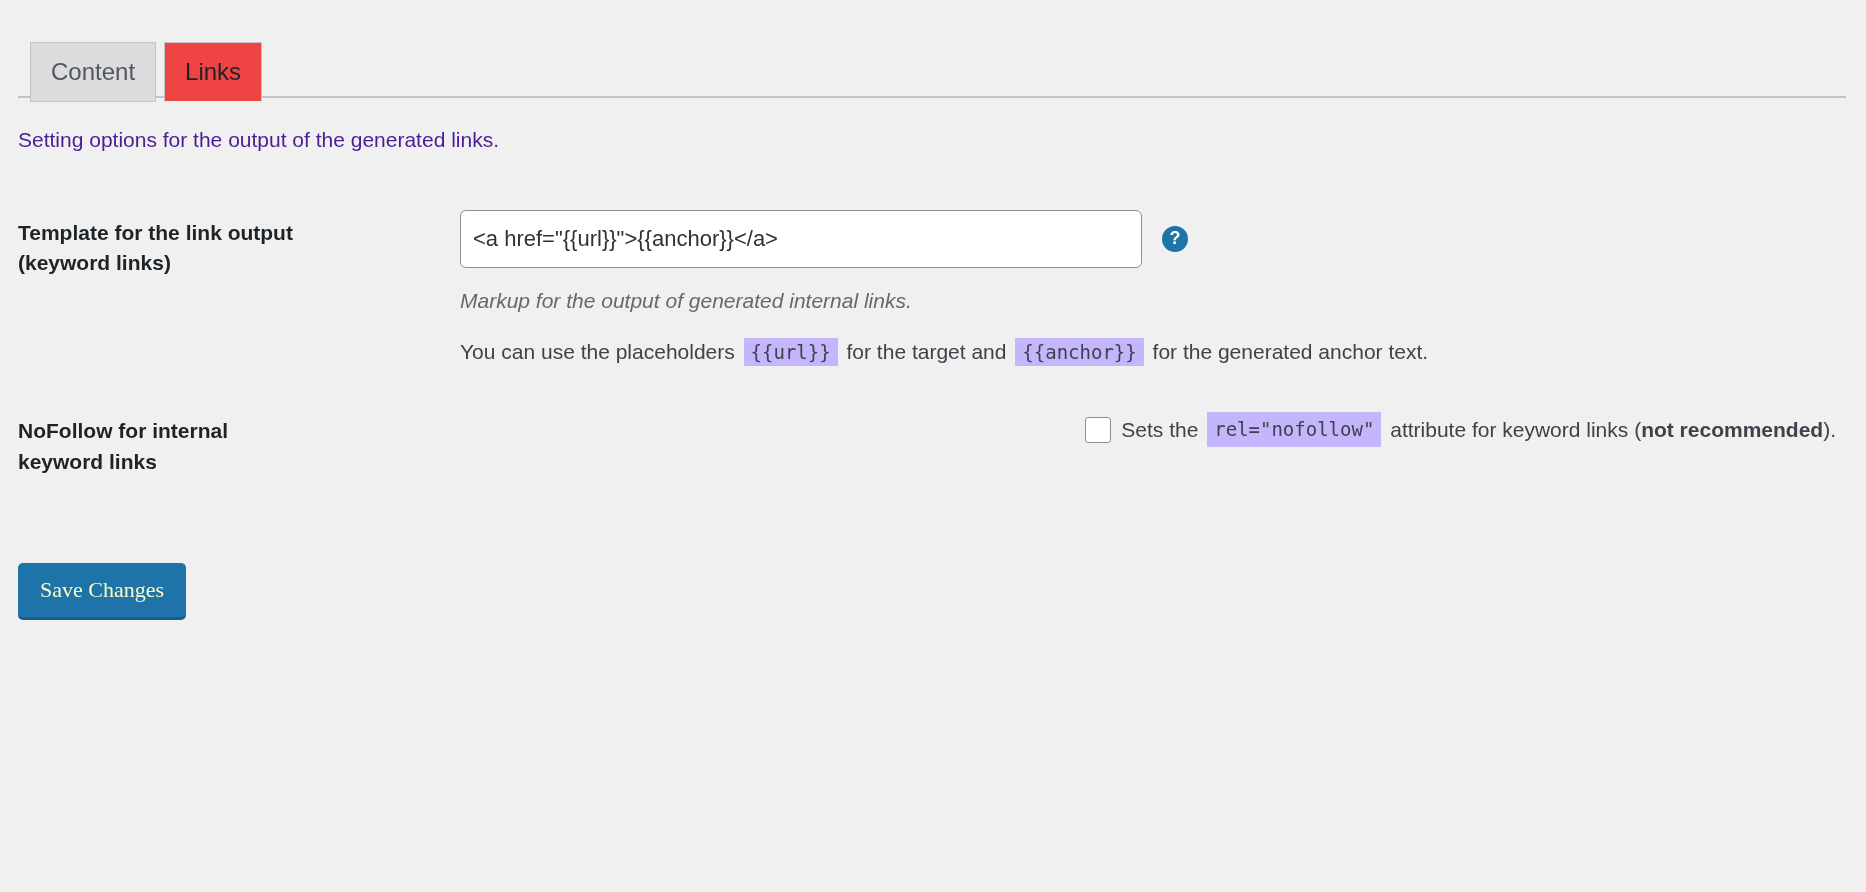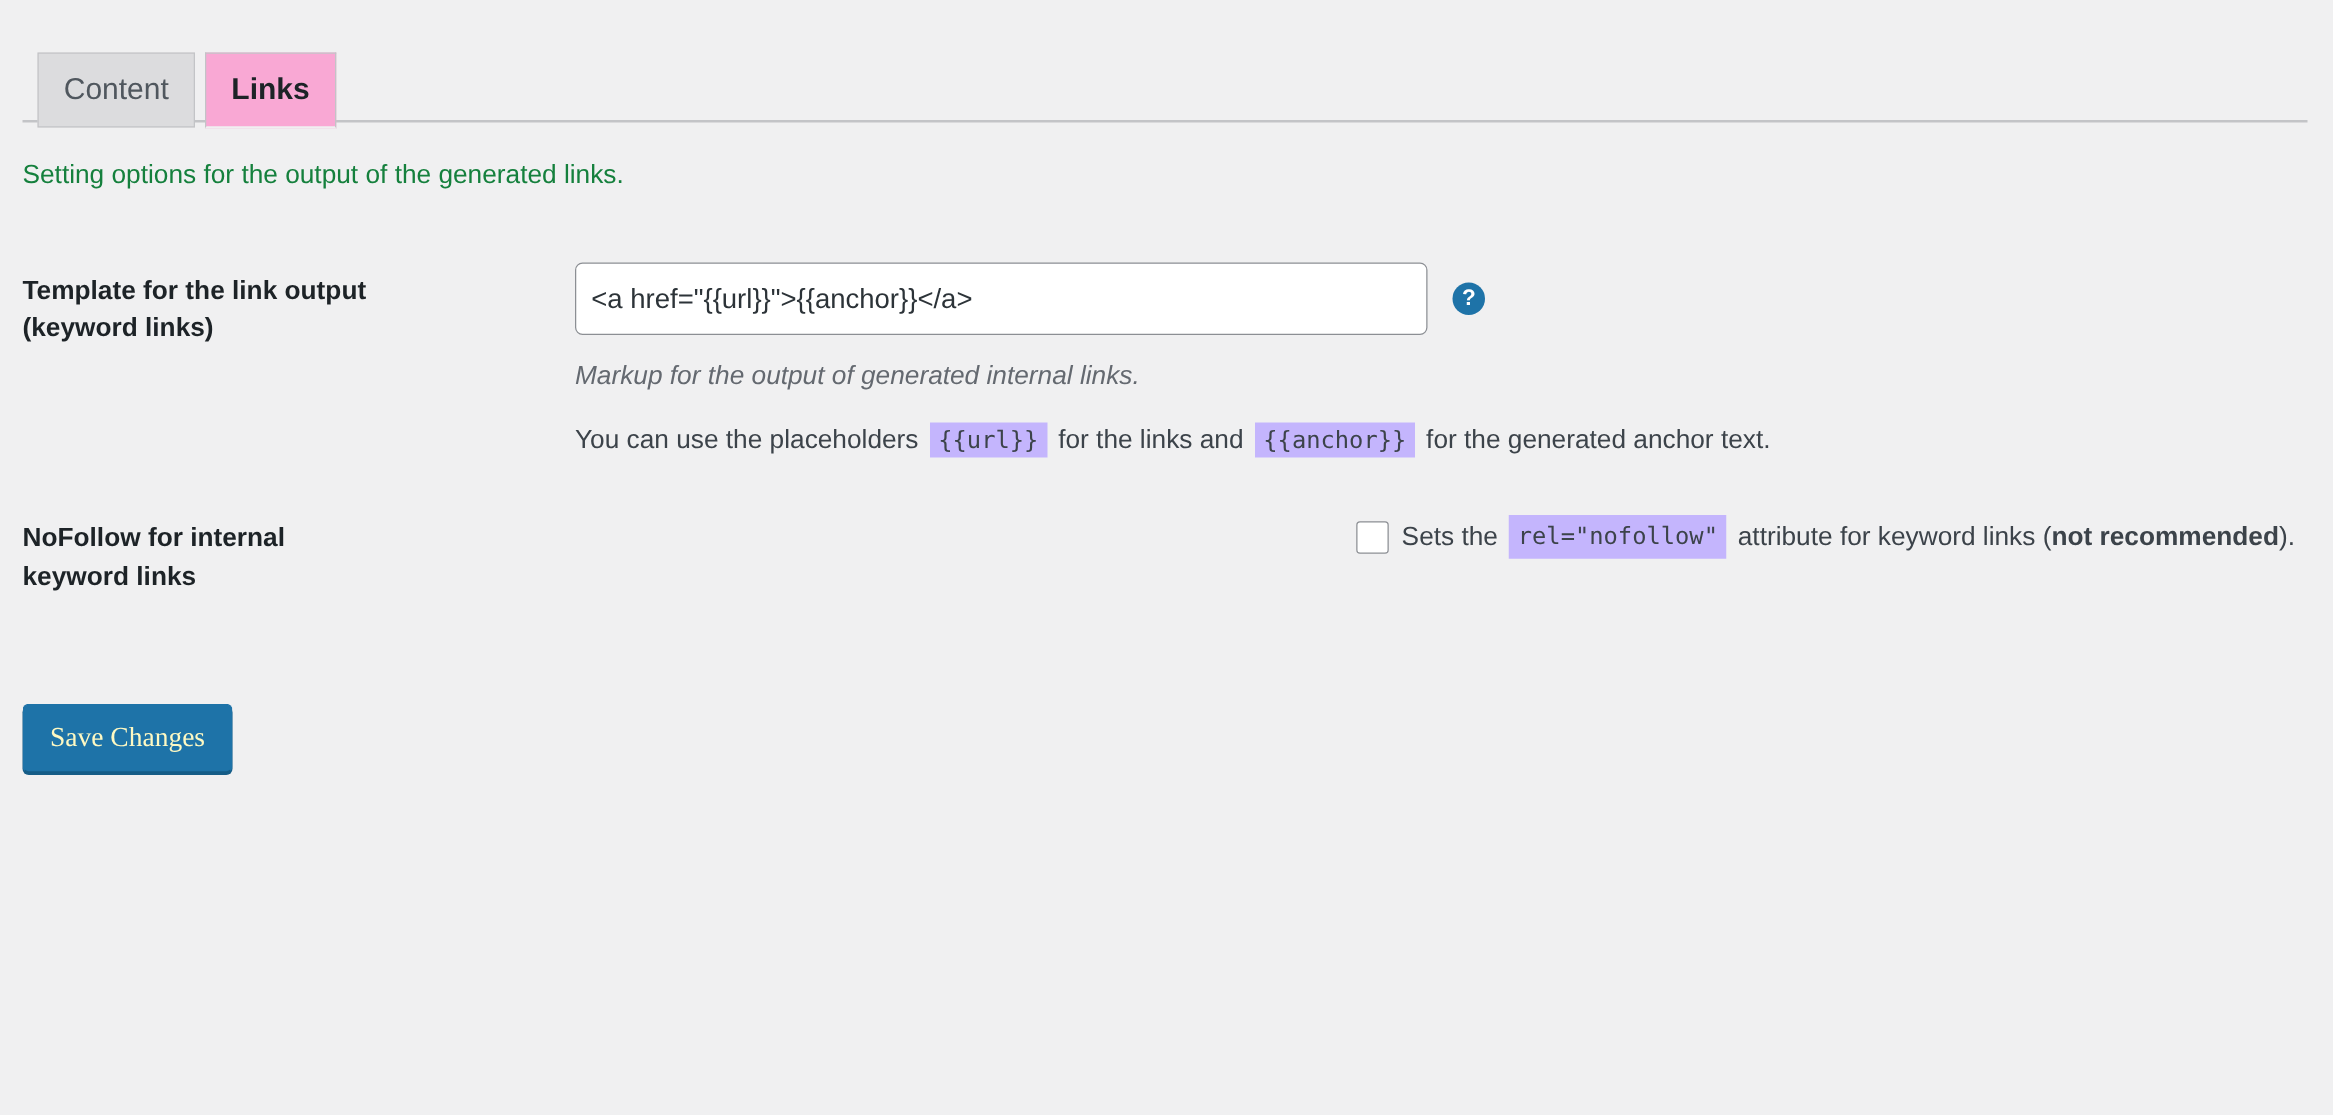--- a/index.html
+++ b/index.html
@@ -54,38 +54,38 @@
     background: #dcdcde;
     color: #50575e;
     border: 1px solid #c3c4c7;
     border-bottom: 1px solid #c3c4c7;
     text-decoration: none;
     box-sizing: border-box;
     vertical-align: top;
     cursor: pointer;
   }
   .nav-tab-active {
-    background: #f9a8d4;
+    background: #ef4444;
     color: #1d2327;
     border-bottom: 2px solid #f0f0f1;
-    font-weight: 700;
+    font-weight: 400;
   }
 
   
   .section-title {
     font-size: 25px;
     font-weight: bold;
     color: #1d2327;
     margin: 26px 0 0 0;
     padding: 0;
     line-height: 1.4;
   }
   .section-desc {
     font-size: 21px;
-    color: #15803d;
+    color: #4c1d95;
     margin: 26px 0 0 0;
     line-height: 1.5;
   }
 
   
   .form-table {
     width: 100%;
     border-collapse: collapse;
     margin-top: 34px;
     table-layout: fixed;
@@ -237,21 +237,21 @@
           <span>(keyword links)</span>
         </th>
         <td>
           <div class="field-row">
             <input type="text" class="text-input" value="&lt;a href=&quot;{{url}}&quot;&gt;{{anchor}}&lt;/a&gt;" style="">
             <span class="help-tip">
                 <span>?</span>
               </span>
           </div>
           <p class="description">Markup for the output of generated internal links.</p>
-          <p class="placeholder-line"><span>You can use the placeholders</span> <code>{{url}}</code> <span>for the links and</span> <code>{{anchor}}</code> <span>for the generated anchor text.</span></p>
+          <p class="placeholder-line"><span>You can use the placeholders</span> <code>{{url}}</code> <span>for the target and</span> <code>{{anchor}}</code> <span>for the generated anchor text.</span></p>
         </td>
       </tr>
 
       <tr>
         <th scope="row">
           <span>NoFollow for internal</span><br>
           <span>keyword links</span>
         </th>
         <td>
           <label class="checkbox-row"><span class="checkbox"></span><span>Sets the</span>&nbsp;<code>rel="nofollow"</code>&nbsp;<span>attribute for keyword links (</span><b>not recommended</b><span>).</span></label>

